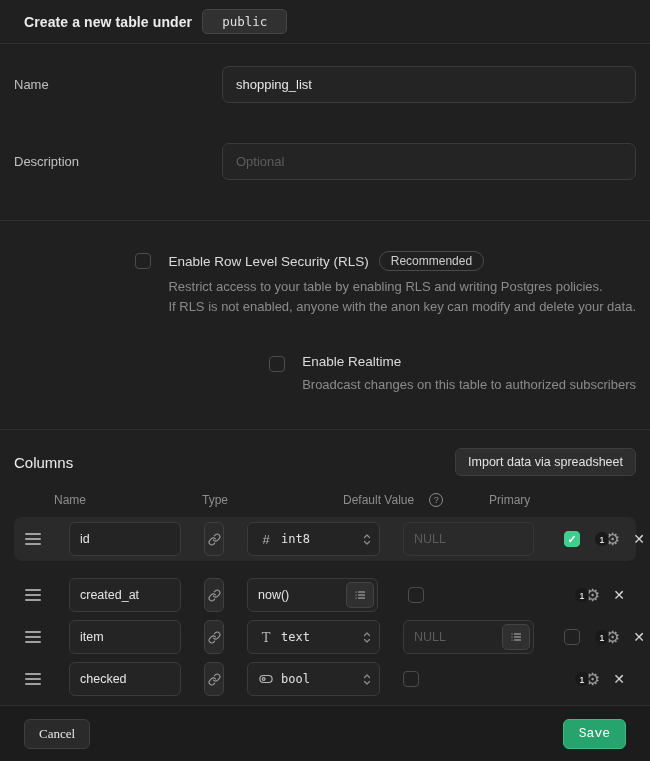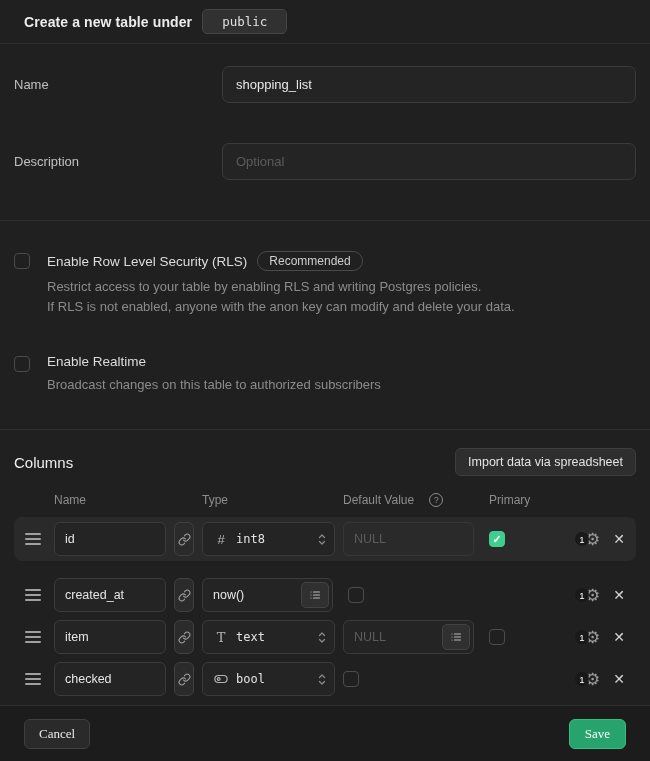--- a/index.html
+++ b/index.html
@@ -15,21 +15,21 @@
   
   .section { padding:0 14px; background:#202020; }
   .sec-fields { flex:0 0 169px; border-bottom:1px solid #2e2e2e; padding-top:22px; }
   .field-row { display:flex; align-items:center; margin-bottom:40px; }
   .field-label { width:208px; flex:0 0 208px; font-size:13px; color:#c0c0c0; }
   .text-input { flex:1; height:37px; background:#242424; border:1px solid #3b3b3b; border-radius:7px; color:#e8e8e8; font-size:13px; font-family:"Liberation Sans", sans-serif; padding:0 13px; outline:none; }
   .text-input::placeholder { color:#5c5c5c; }
 
   
   .sec-toggles { flex:0 0 209px; border-bottom:1px solid #2e2e2e; padding-top:30px; }
-  .toggle-block { display:flex; gap:17px; }
+  .toggle-block { display:flex; gap:17px;justify-content:flex-end; }
   .toggle-block + .toggle-block { margin-top:37px; }
   .checkbox { width:16px; height:16px; flex:0 0 16px; border:1px solid #4c4c4c; border-radius:4px; background:transparent; margin-top:2px; cursor:pointer; position:relative; }
   .checkbox.checked { background:#3ecf8e; border-color:#3ecf8e; }
   .checkbox.checked span { position:absolute; inset:0; display:flex; align-items:center; justify-content:center; color:#fff; font-size:11px; font-weight:700; }
   .toggle-title-row { display:flex; align-items:center; gap:10px; }
   .toggle-title { font-size:13.5px; color:#dcdcdc; }
   .pill-badge { font-size:12px; color:#cfcfcf; border:1px solid #4a4a4a; border-radius:999px; padding:2px 11px; }
   .toggle-desc { font-size:13px; color:#8b8b8b; line-height:20px; margin-top:6px; }
 
   
@@ -39,21 +39,21 @@
   .import-btn { background:#2e2e2e; border:1px solid #3e3e3e; border-radius:6px; height:28px; padding:0 12px; color:#e3e3e3; font-size:12.5px; font-family:"Liberation Sans", sans-serif; cursor:pointer; }
 
   .table-headers { display:flex; margin-top:17px; font-size:12px; color:#8d8d8d; }
   .th-spacer { width:40px; flex:0 0 40px; }
   .th-name { width:148px; flex:0 0 148px; }
   .th-type { width:141px; flex:0 0 141px; }
   .th-default { width:146px; flex:0 0 146px; display:flex; align-items:center; gap:15px; }
   .help-circle { width:14px; height:14px; border:1px solid #8d8d8d; border-radius:50%; display:inline-flex; align-items:center; justify-content:center; font-size:9px; color:#8d8d8d; }
 
   .rows-wrap { margin-top:10px; }
-  .col-row { display:flex; align-items:center; height:42px; padding:0 11px; }
+  .col-row { display:flex; align-items:center; height:42px; padding:0 11px;gap:15px; }
   .col-row.highlighted { height:44px; background:#2a2a2a; border-radius:8px; margin-bottom:13px; }
   .drag-handle { width:16px; flex:0 0 16px; margin-right:13px; display:flex; flex-direction:column; gap:3px; cursor:grab; }
   .drag-handle i { display:block; height:2px; background:#a0a0a0; border-radius:1px; }
   .cell-input { width:112px; flex:0 0 112px; height:34px; background:#242424; border:1px solid #3b3b3b; border-radius:6px; color:#e6e6e6; font-size:12.5px; font-family:"Liberation Sans", sans-serif; padding:0 10px; margin-right:8px; outline:none; }
   .link-btn { width:20px; flex:0 0 20px; height:34px; background:#2b2b2b; border:1px solid #404040; border-radius:6px; display:flex; align-items:center; justify-content:center; margin-right:8px; cursor:pointer; color:#9e9e9e; padding:0; }
   .type-select { width:133px; flex:0 0 133px; height:34px; background:#242424; border:1px solid #3b3b3b; border-radius:6px; display:flex; align-items:center; padding:0 6px 0 9px; margin-right:8px; cursor:pointer; }
   .type-icon { width:18px; flex:0 0 18px; color:#b5b5b5; font-size:13px; display:flex; align-items:center; justify-content:center; }
   .type-icon.serif { font-family:"DejaVu Serif", serif; font-size:13px; }
   .type-label { flex:1; color:#e2e2e2; font-size:12px; font-family:"DejaVu Sans Mono", monospace; padding-left:6px; white-space:nowrap; overflow:hidden; }
   .chevrons { flex:0 0 12px; color:#8a8a8a; display:flex; }
@@ -65,21 +65,21 @@
   .row-checkbox { margin-top:0; }
   .row-actions { margin-left:auto; display:flex; align-items:center; gap:13px; }
   .gear-wrap { position:relative; display:flex; align-items:center; cursor:pointer; }
   .count-badge { width:14px; height:14px; border-radius:50%; background:#191919; color:#fff; font-size:9.5px; display:flex; align-items:center; justify-content:center; margin-right:-4px; z-index:2; }
   .gear { color:#9a9a9a; font-size:17px; line-height:1; }
   .remove-btn { background:none; border:none; color:#d6d6d6; font-size:14px; cursor:pointer; padding:0; }
 
   
   .dlg-footer { flex:0 0 56px; background:#1c1c1c; border-top:1px solid #2e2e2e; display:flex; align-items:center; justify-content:space-between; padding:0 24px; }
   .cancel-btn { background:#2a2a2a; border:1px solid #3f3f3f; border-radius:6px; height:30px; padding:0 14px; color:#e8e8e8; font-size:13px; font-family:Liberation Serif, serif; cursor:pointer; }
-  .save-btn { background:#27a36d; border:1px solid #3bbd82; border-radius:6px; height:30px; padding:0 15px; color:#ffffff; font-size:13px; font-family:Liberation Serif, serif; cursor:pointer; }
+  .save-btn { background:#27a36d; border:1px solid #3bbd82; border-radius:6px; height:30px; padding:0 15px; color:#ffffff; font-size:13px; font-family:Liberation Mono, monospace; cursor:pointer; }
 
   svg { display:block; }
 </style>
 </head>
 <body>
 
 <div class="dialog">
 
   <div class="dlg-header">
     <span class="dlg-title">Create a new table under</span>

